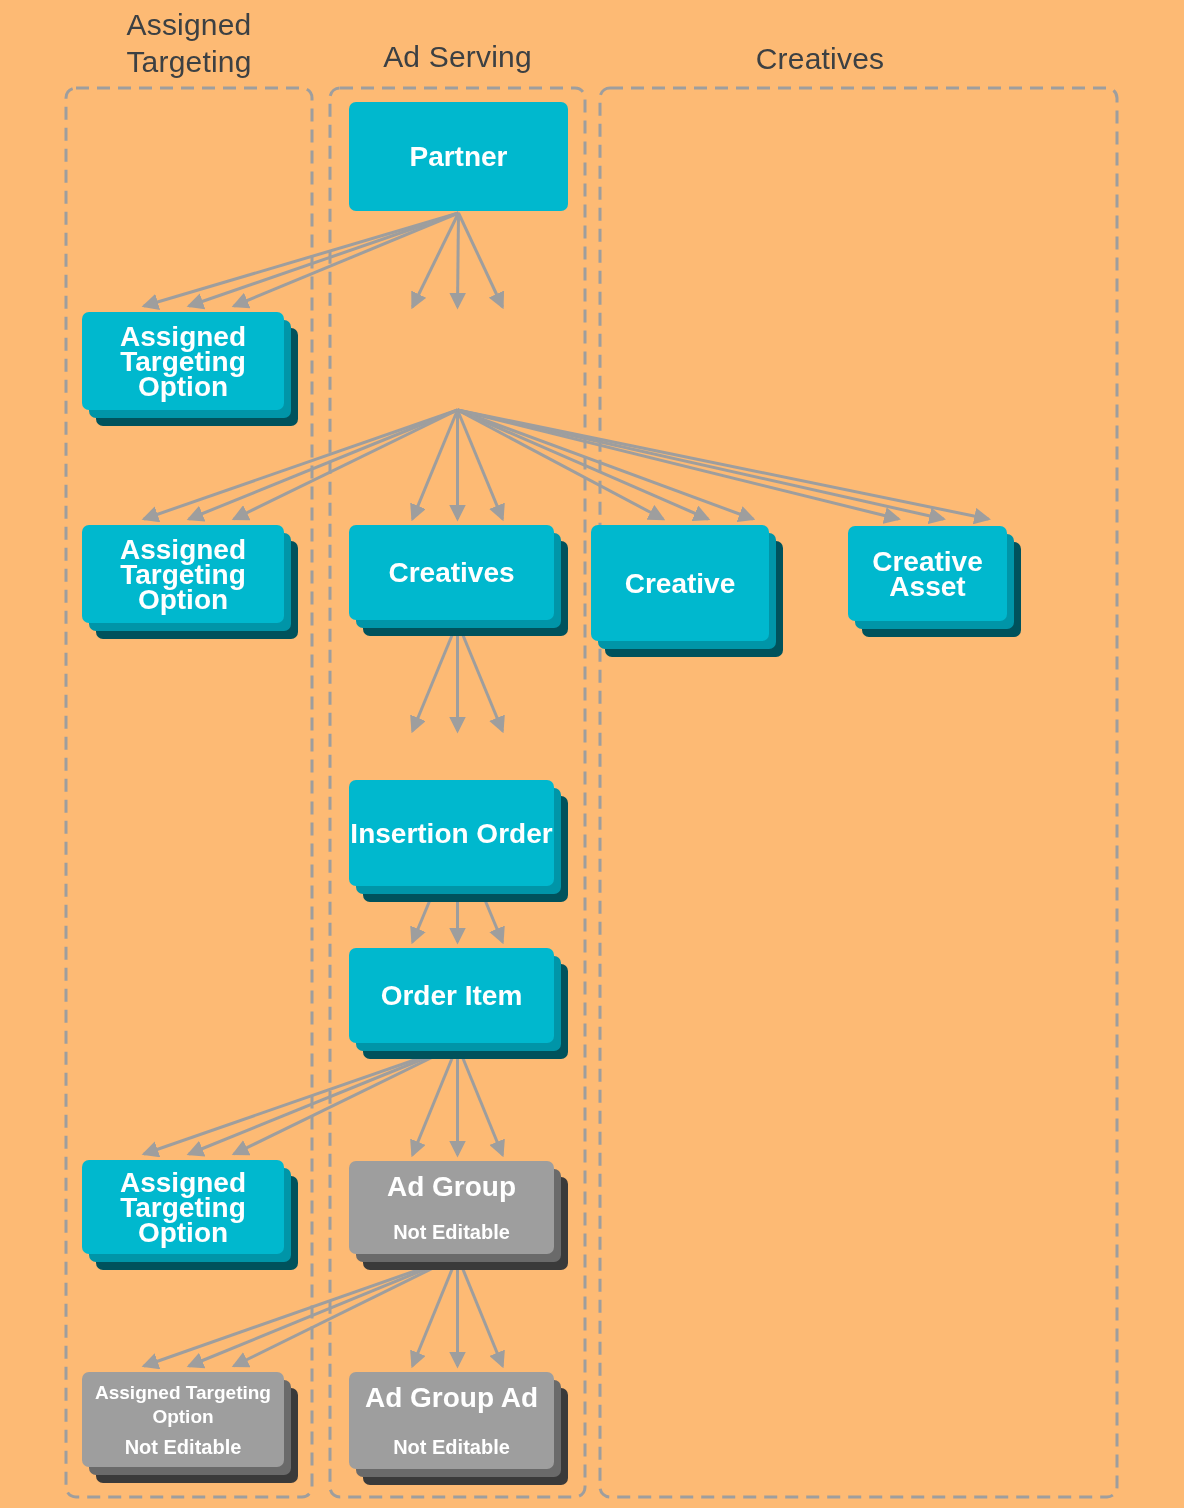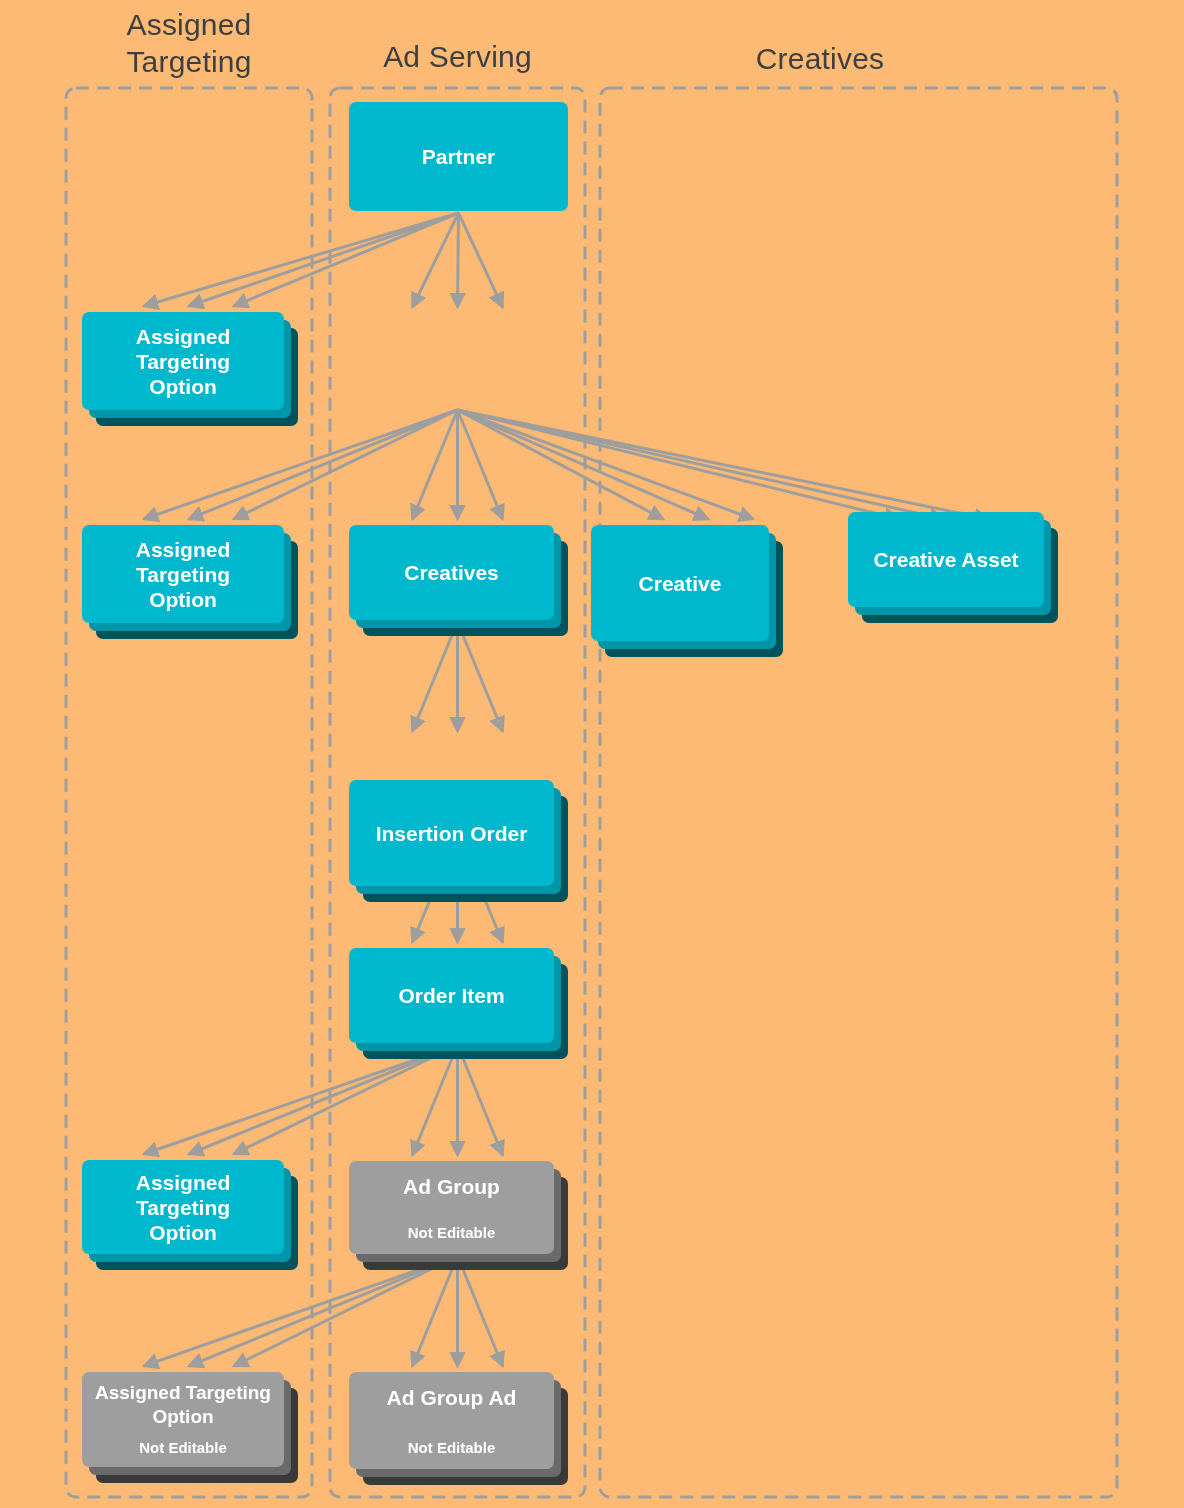--- a/index.html
+++ b/index.html
@@ -31,25 +31,25 @@
   .node .face{
     position:absolute;left:0;top:0;right:0;bottom:0;
     border-radius:7px;
     display:flex;flex-direction:column;align-items:center;justify-content:center;
     text-align:center;
   }
   .node.cyan .face{background:var(--cyan,#00B8CE);}
   .node.gray .face{background:var(--gray,#9E9E9E);}
   .node .label{
     color:var(--boxtext,#ffffff);
-    font-weight:700;font-size:21px;line-height:25px;
+    font-weight:700;font-size:28px;line-height:25px;
   }
   .node .sublabel{
     color:var(--boxtext,#ffffff);
-    font-weight:700;font-size:15px;line-height:17px;
+    font-weight:700;font-size:20px;line-height:17px;
   }
   .node.cyan-ato .label{max-width:145px;}
   .node.gray-ato .label{font-size:19px;line-height:24px;}
   .node.has-sub .face{justify-content:space-between;padding:13px 8px 13px;box-sizing:border-box;}
   .node.tall-sub .face{padding:9px 8px 11px;}
 </style>
 </head>
 <body>
 
 <div id="canvas" style="--cyan: #00B8CE; --cyan2: #0095A8; --cyan3: #00525C; --gray: #9E9E9E; --gray2: #6A6A6A; --gray3: #3A3A3A; --header: #3C4043; --boxtext: #FFFFFF;">
@@ -165,21 +165,21 @@
   </div>
 
   <div class="node cyan stacked" style="left: 591px; top: 525px; width: 178px; height: 116px;">
     <div class="layer l3"></div>
     <div class="layer l2"></div>
     <div class="face">
       <span class="label">Creative</span>
     </div>
   </div>
 
-  <div class="node cyan stacked" style="left: 848px; top: 512px; width: 196px; height: 95px;">
+  <div class="node cyan stacked" style="left: 848px; top: 526px; width: 159px; height: 95px;">
     <div class="layer l3"></div>
     <div class="layer l2"></div>
     <div class="face">
       <span class="label">Creative Asset</span>
     </div>
   </div>
 
   <div class="node cyan stacked" style="left: 349px; top: 780px; width: 205px; height: 106px;">
     <div class="layer l3"></div>
     <div class="layer l2"></div>

